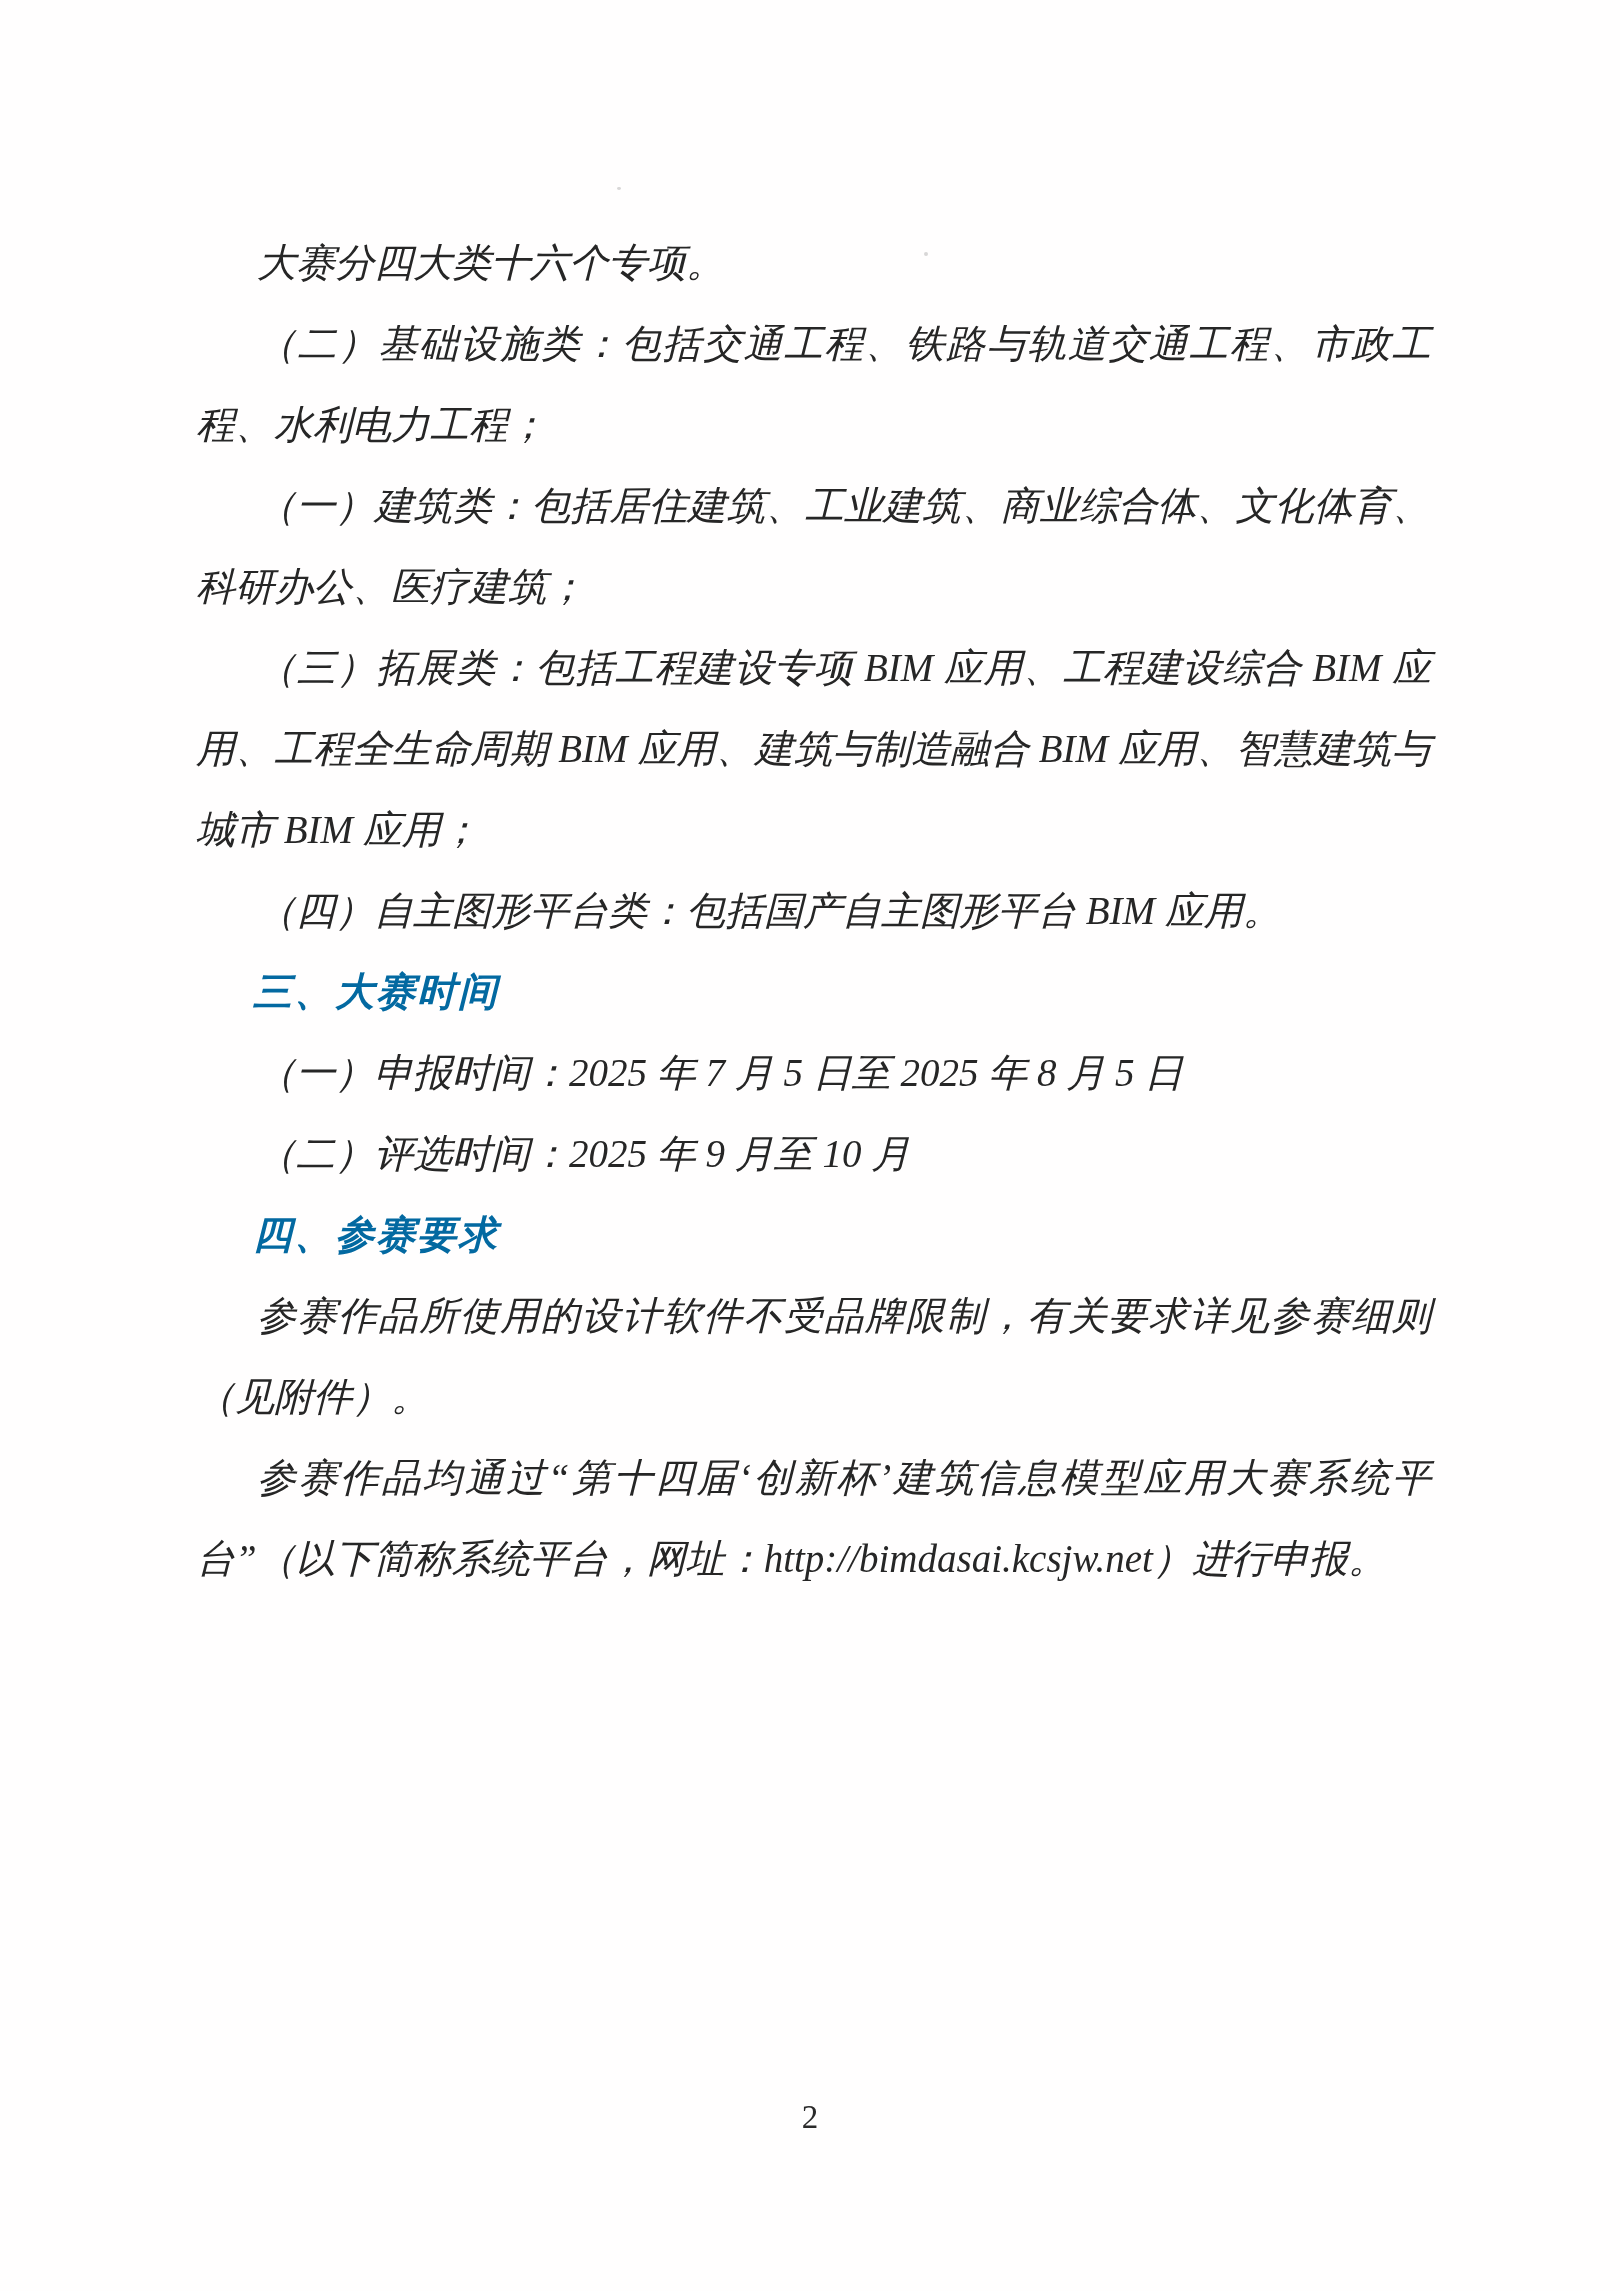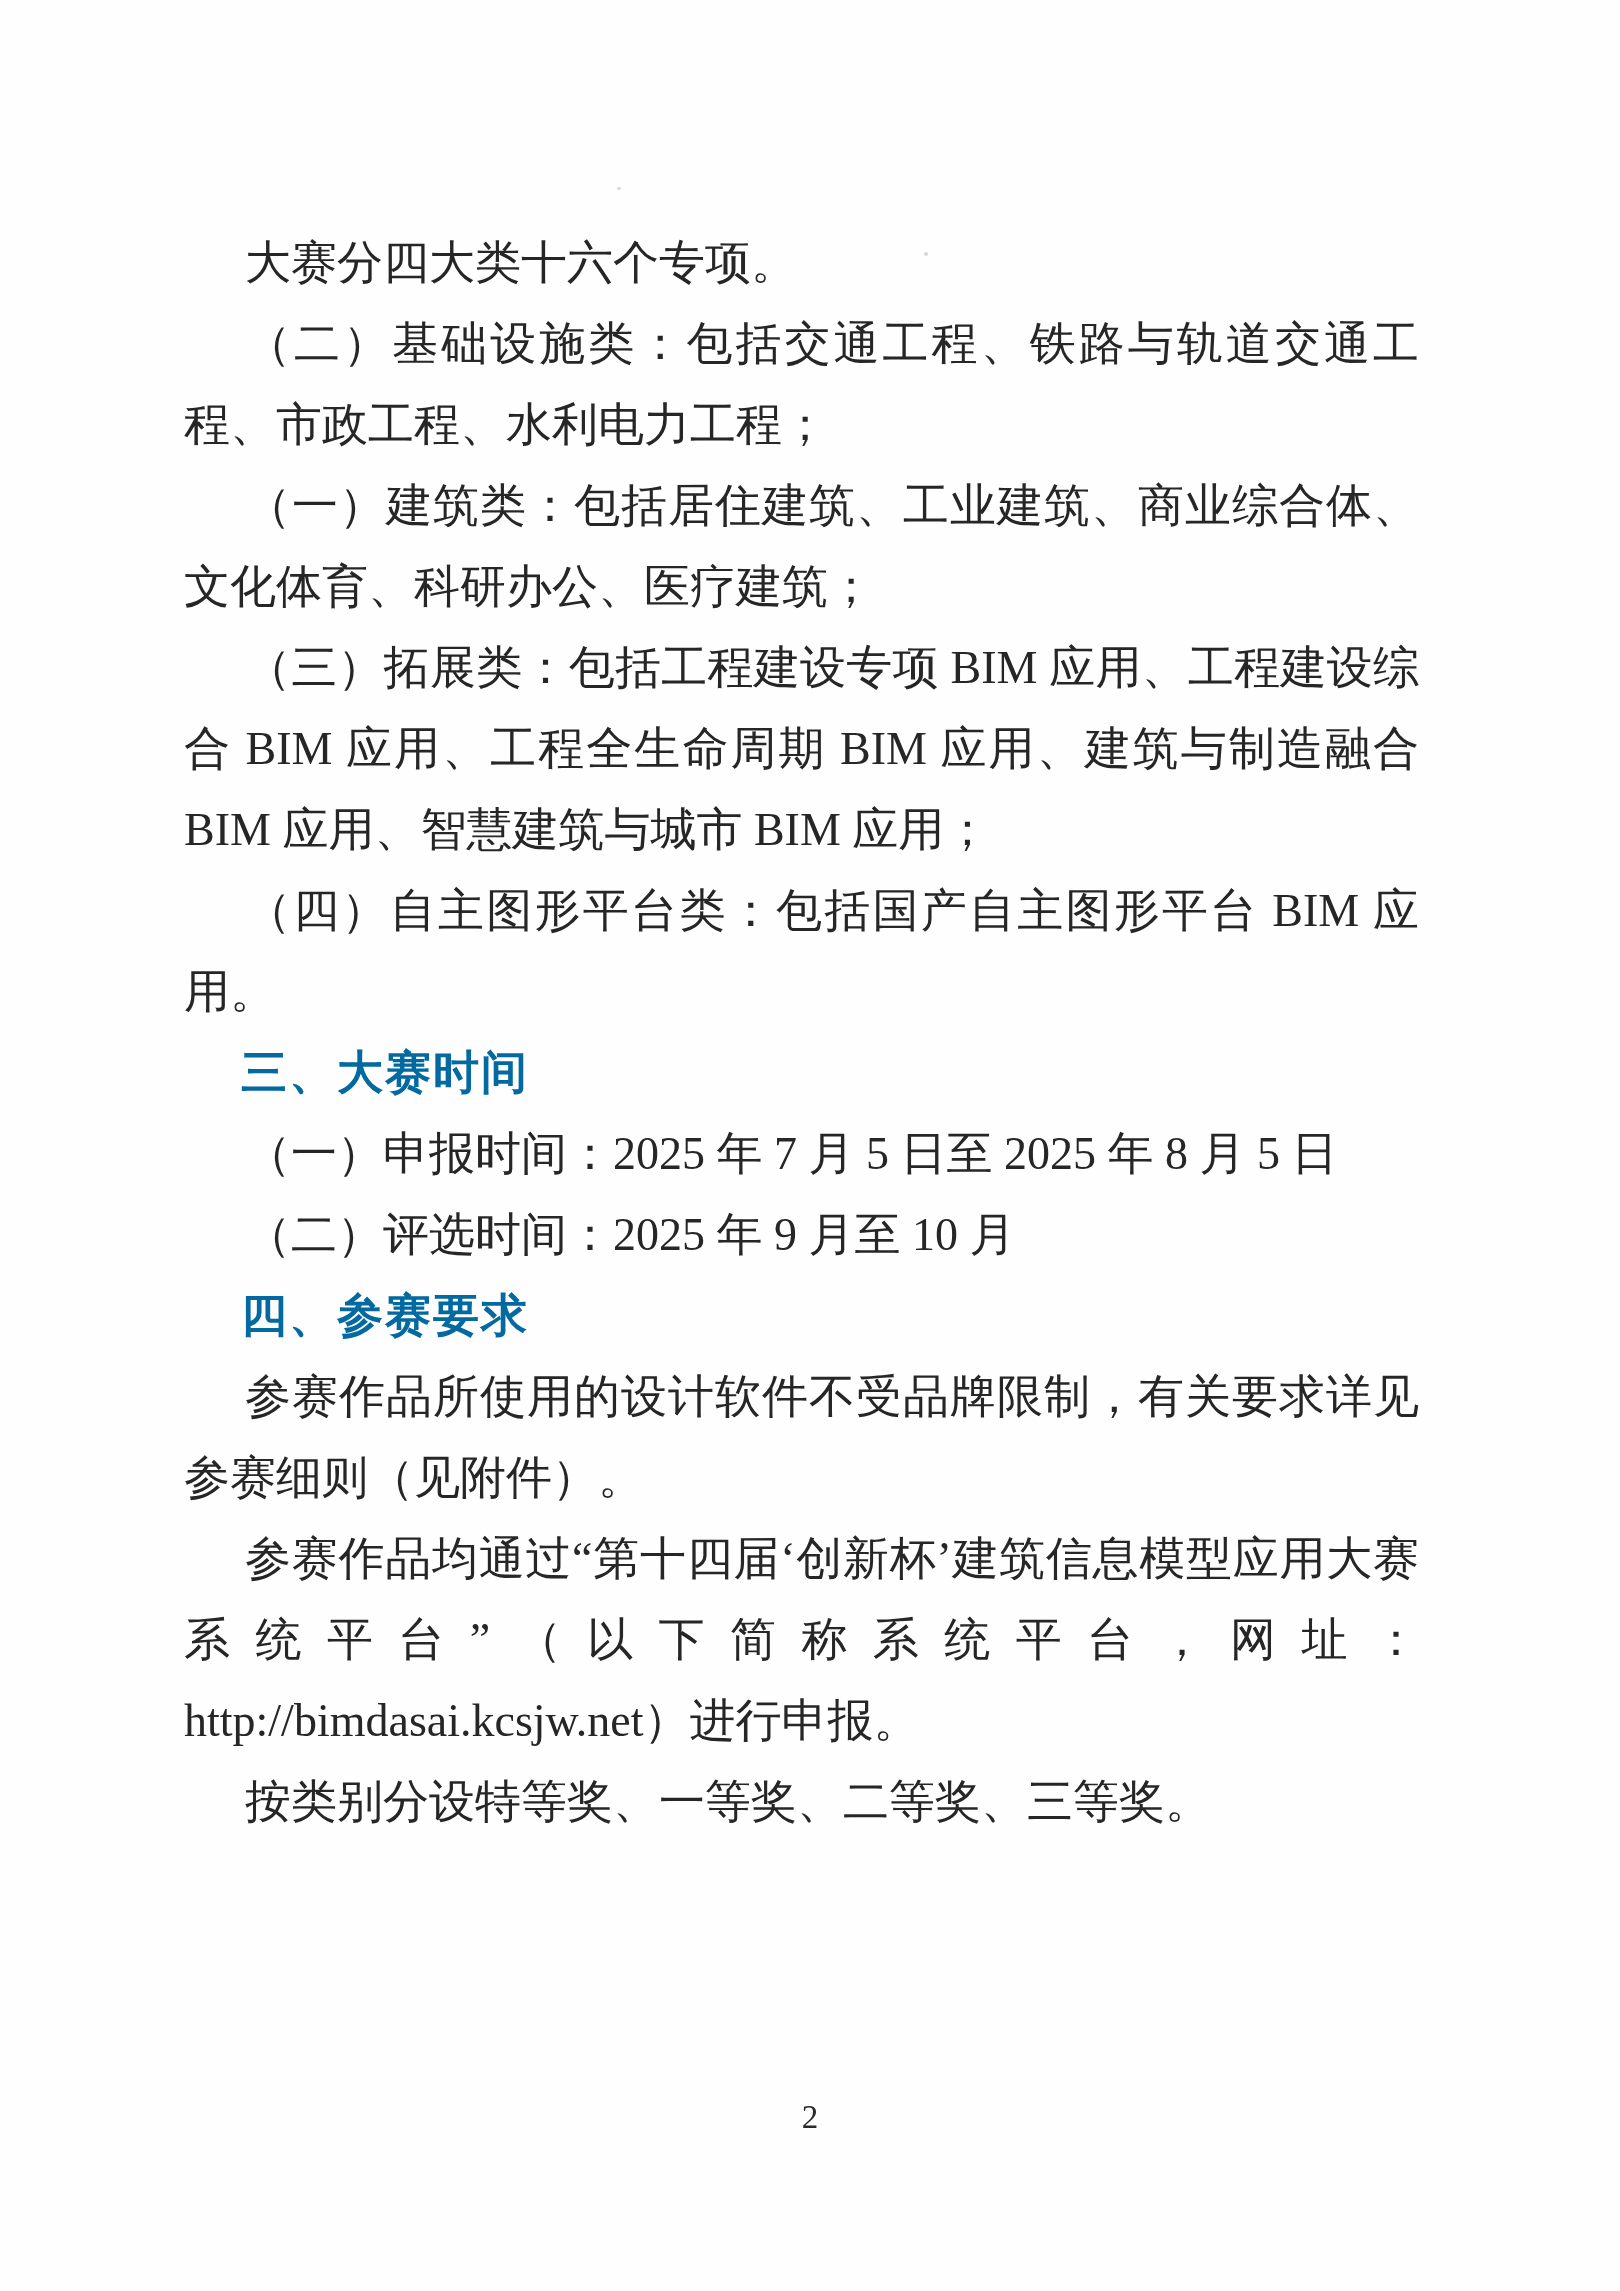--- a/index.html
+++ b/index.html
@@ -11,26 +11,27 @@
     position: relative;
     width: 1620px;
     height: 2292px;
     background: #fffefe;
     overflow: hidden;
     font-family: "Liberation Serif", "DejaVu Serif", serif;
     color: #262626;
   }
   .content {
     position: absolute;
-    left: 184px;
+    left: 196px;
     top: 222px;
     width: 1235px;
-    font-size: 46px;
+    font-size: 39px;
     line-height: 81px;
     text-align: justify;
+    font-style: italic;
   }
   .content p {
     margin: 0;
     padding: 0;
   }
   .para {
     text-indent: 61px;
     font-family: "Liberation Serif", "DejaVu Serif", serif;
     font-weight: 400;
   }
@@ -73,21 +74,20 @@
     <p class="para">（二）基础设施类：包括交通工程、铁路与轨道交通工程、市政工程、水利电力工程；</p>
     <p class="para">（一）建筑类：包括居住建筑、工业建筑、商业综合体、文化体育、科研办公、医疗建筑；</p>
     <p class="para">（三）拓展类：包括工程建设专项 BIM 应用、工程建设综合 BIM 应用、工程全生命周期 BIM 应用、建筑与制造融合 BIM 应用、智慧建筑与城市 BIM 应用；</p>
     <p class="para">（四）自主图形平台类：包括国产自主图形平台 BIM 应用。</p>
     <p class="heading">三、大赛时间</p>
     <p class="para">（一）申报时间：2025 年 7 月 5 日至 2025 年 8 月 5 日</p>
     <p class="para">（二）评选时间：2025 年 9 月至 10 月</p>
     <p class="heading">四、参赛要求</p>
     <p class="para">参赛作品所使用的设计软件不受品牌限制，有关要求详见参赛细则（见附件）。</p>
     <p class="para">参赛作品均通过“第十四届‘创新杯’建筑信息模型应用大赛系统平台”（以下简称系统平台，网址：http://bimdasai.kcsjw.net）进行申报。</p>
-    <p class="para">按类别分设特等奖、一等奖、二等奖、三等奖。</p>
   </main>
 
   <div class="pagenum">2</div>
 
   <span class="speck s1"></span>
   <span class="speck s2"></span>
   <span class="speck s3"></span>
 
 </div>
 

